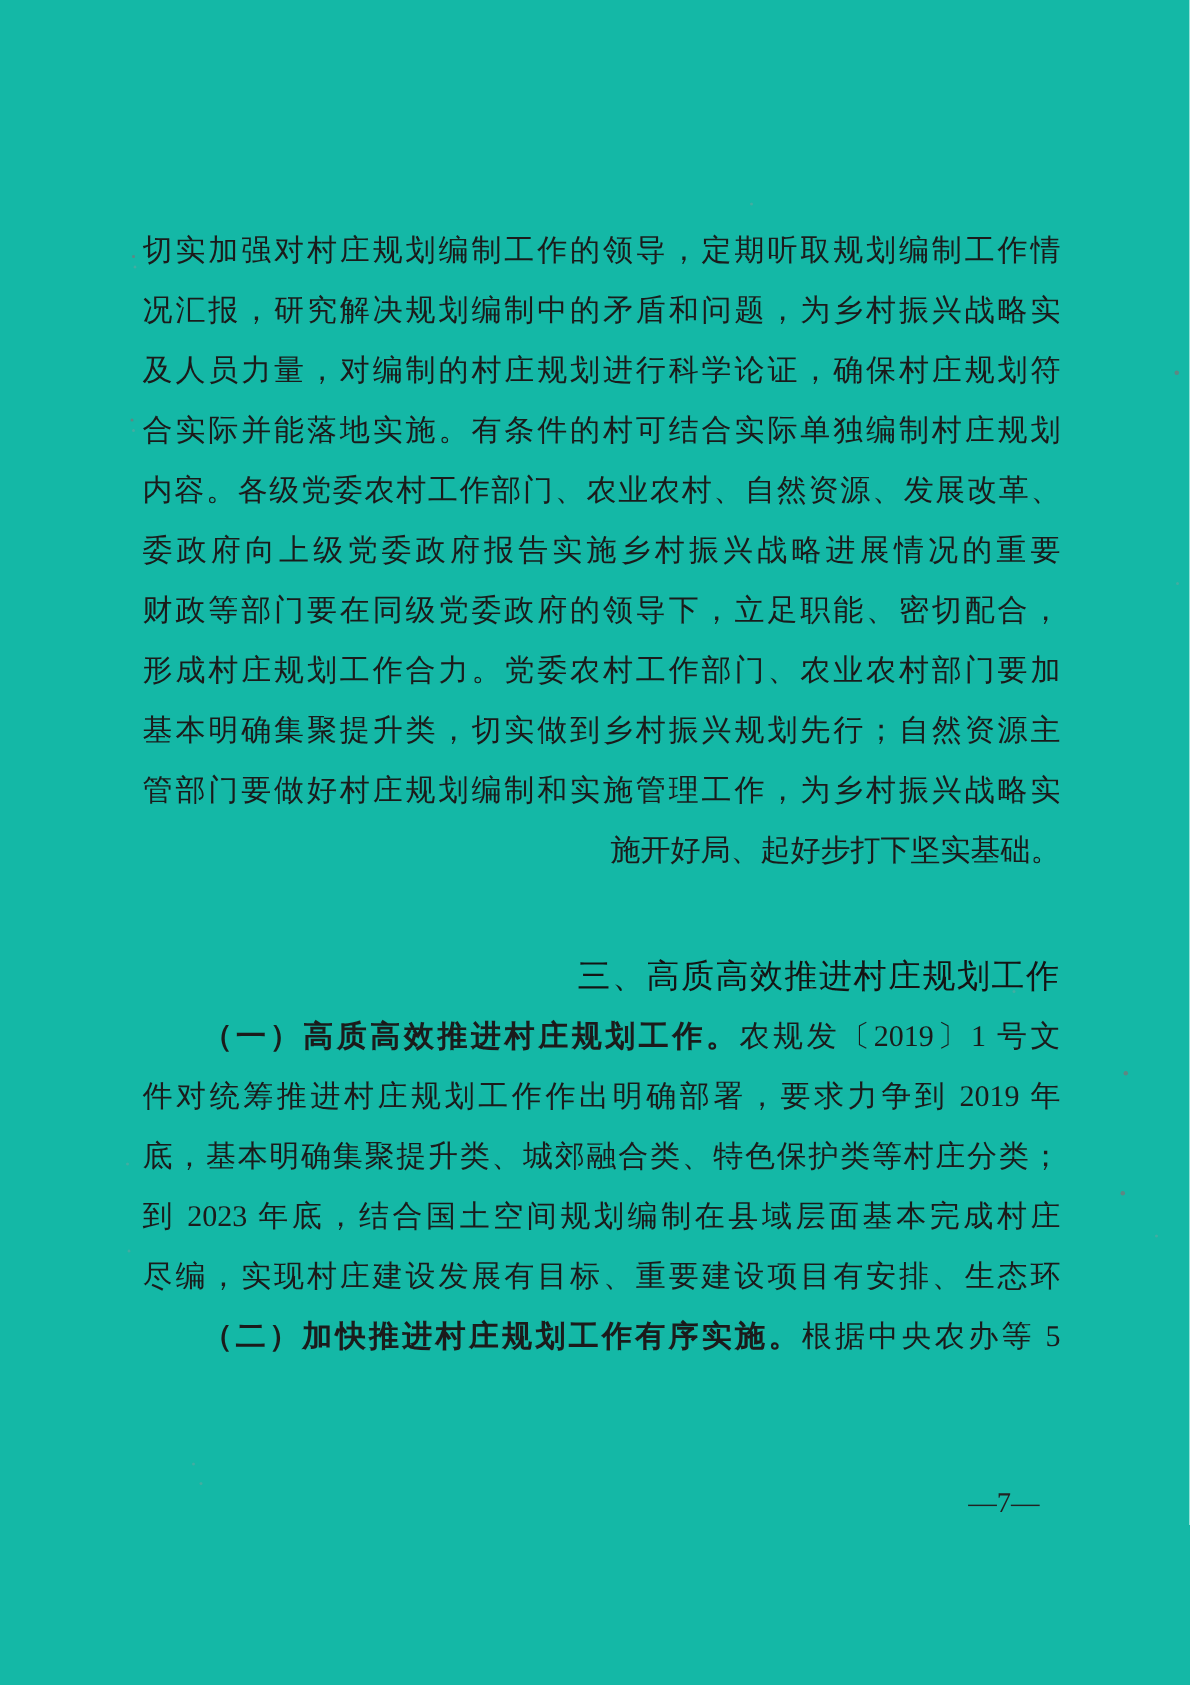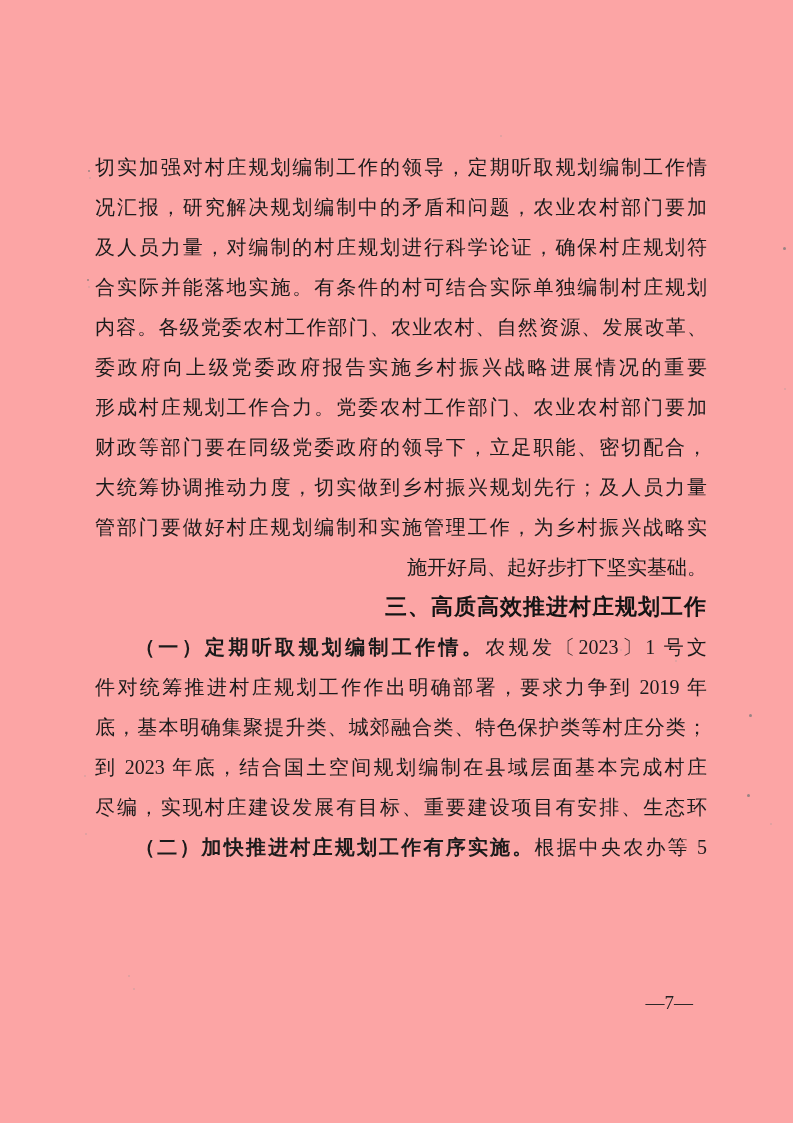--- a/index.html
+++ b/index.html
@@ -4,21 +4,21 @@
 <style>
   html, body {
     margin: 0;
     padding: 0;
     background: #ffffff;
   }
   .page {
     position: relative;
     width: 793px;
     height: 1123px;
-    background: #fca5a5;
+    background: #14b8a6;
     overflow: hidden;
     font-family: "Liberation Serif", serif;
     color: #1b1b1b;
   }
   .text-block {
     position: absolute;
     left: 95px;
     top: 147px;
     width: 612px;
   }
@@ -36,25 +36,26 @@
     text-align-last: justify;
   }
   
   .l {
     text-align: right;
   }
   .indent {
     text-indent: 40px;
   }
   .heading {
-    font-weight: bold;
+    font-weight: normal;
     font-size: 22px;
     letter-spacing: 1px;
     text-indent: 40px;
     color: #141414;
+    margin-top: 44px;
   }
   .bseg {
     font-weight: bold;
   }
   .pagenum {
     position: absolute;
     top: 991px;
     right: 100px;
     font-size: 19px;
     line-height: 24px;
@@ -69,35 +70,35 @@
   }
   .speck.faint { opacity: 0.35; background: #999999; }
 </style>
 </head>
 <body>
 
 <div class="page">
 
   <main class="text-block">
     <div class="line j">切实加强对村庄规划编制工作的领导，定期听取规划编制工作情</div>
-    <div class="line j">况汇报，研究解决规划编制中的矛盾和问题，农业农村部门要加</div>
+    <div class="line j">况汇报，研究解决规划编制中的矛盾和问题，为乡村振兴战略实</div>
     <div class="line j">及人员力量，对编制的村庄规划进行科学论证，确保村庄规划符</div>
     <div class="line j">合实际并能落地实施。有条件的村可结合实际单独编制村庄规划</div>
     <div class="line j">内容。各级党委农村工作部门、农业农村、自然资源、发展改革、</div>
     <div class="line j">委政府向上级党委政府报告实施乡村振兴战略进展情况的重要</div>
+    <div class="line j">财政等部门要在同级党委政府的领导下，立足职能、密切配合，</div>
     <div class="line j">形成村庄规划工作合力。党委农村工作部门、农业农村部门要加</div>
-    <div class="line j">财政等部门要在同级党委政府的领导下，立足职能、密切配合，</div>
-    <div class="line j">大统筹协调推动力度，切实做到乡村振兴规划先行；及人员力量</div>
+    <div class="line j">基本明确集聚提升类，切实做到乡村振兴规划先行；自然资源主</div>
     <div class="line j">管部门要做好村庄规划编制和实施管理工作，为乡村振兴战略实</div>
     <div class="line l">施开好局、起好步打下坚实基础。</div>
 
     <div class="line l heading">三、高质高效推进村庄规划工作</div>
 
     <div class="line j indent">
-      <span class="bseg">（一）定期听取规划编制工作情。</span><span>农规发〔2023〕1 号文</span>
+      <span class="bseg">（一）高质高效推进村庄规划工作。</span><span>农规发〔2019〕1 号文</span>
     </div>
     <div class="line j">件对统筹推进村庄规划工作作出明确部署，要求力争到 2019 年</div>
     <div class="line j">底，基本明确集聚提升类、城郊融合类、特色保护类等村庄分类；</div>
     <div class="line j">到 2023 年底，结合国土空间规划编制在县域层面基本完成村庄</div>
     <div class="line j">尽编，实现村庄建设发展有目标、重要建设项目有安排、生态环</div>
 
     <div class="line j indent">
       <span class="bseg">（二）加快推进村庄规划工作有序实施。</span><span>根据中央农办等 5</span>
     </div>
   </main>

